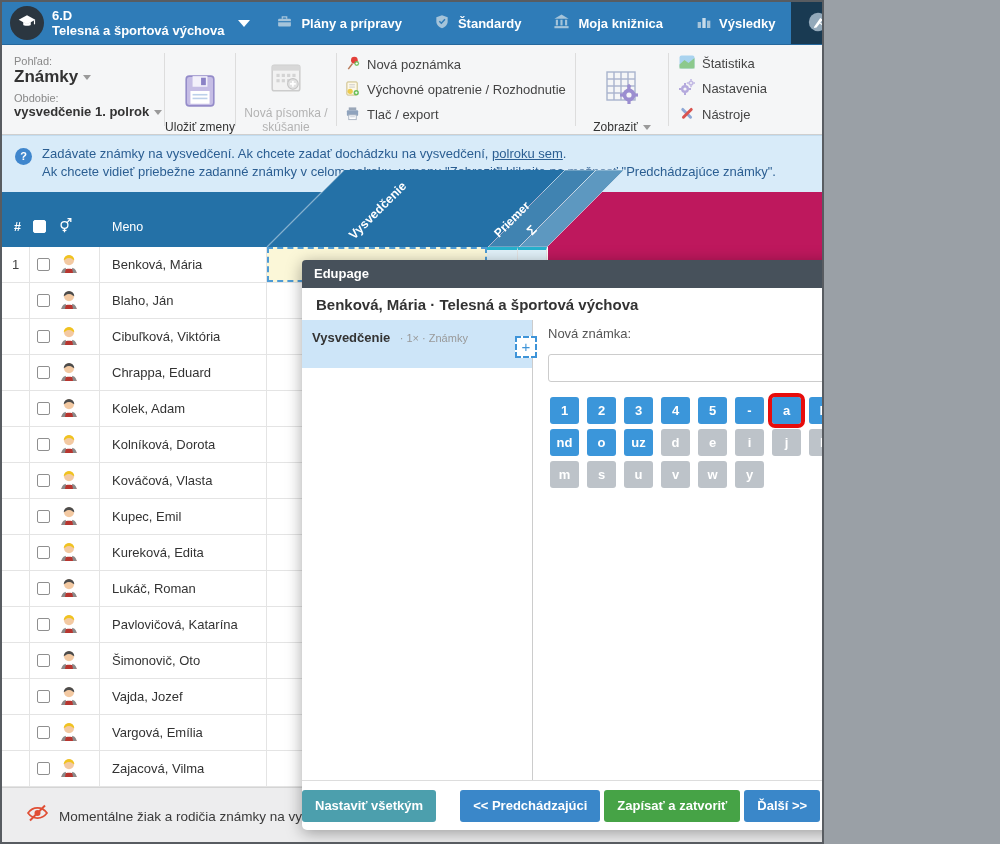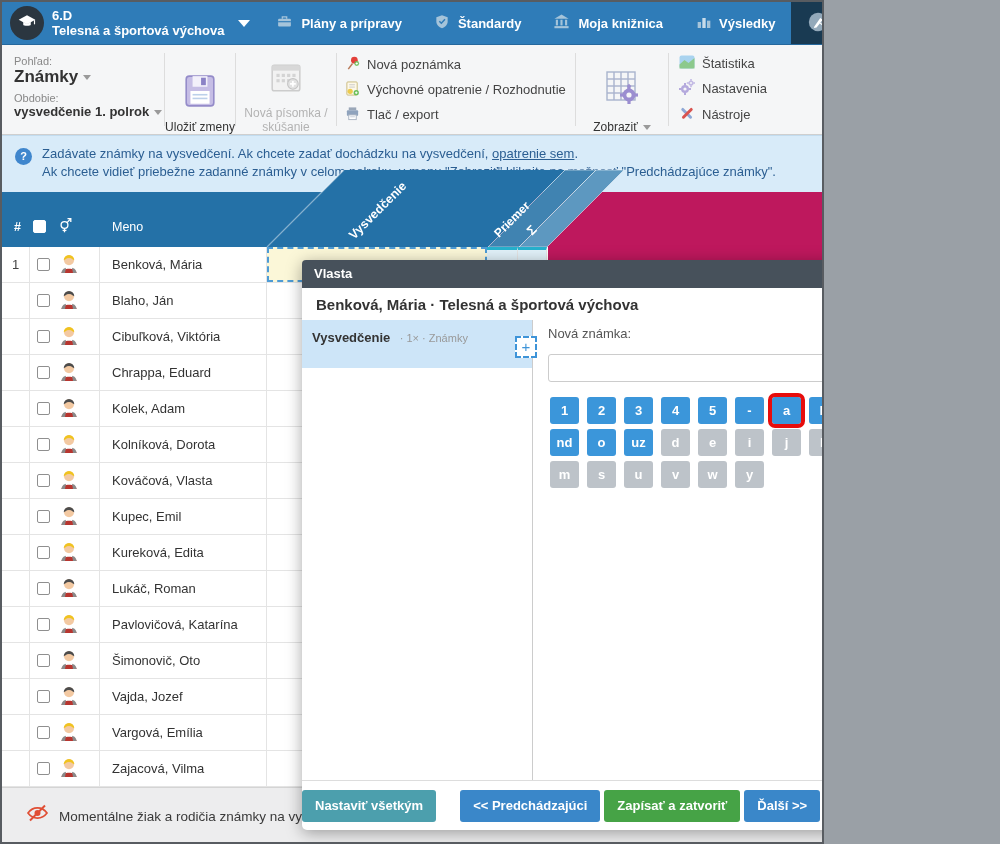--- a/index.html
+++ b/index.html
@@ -369,21 +369,21 @@
         </span>
         <span class="grow">Nástroje</span>
         <span class="sm-arr" style="margin-right:14px"></span>
       </div>
     </div>
   </div>
 
   <div class="infobar">
     <div class="info-ico">?</div>
     <div class="info-text">
-      <div><span>Zadávate známky na vysvedčení. Ak chcete zadať dochádzku na vysvedčení, </span><a>opatrenie sem</a><span>.</span></div>
+      <div><span>Zadávate známky na vysvedčení. Ak chcete zadať dochádzku na vysvedčení, </span><a>polroku sem</a><span>.</span></div>
       <div>Ak chcete vidieť priebežne zadanné známky v celom polroku, v menu "Zobraziť" kliknite na možnosť "Predchádzajúce známky".</div>
     </div>
   </div>
 
   <div class="grid-header">
     <svg width="1000" height="80" viewBox="0 0 1000 80">
       <path d="M0,25 H541 L486,80 H0 Z" fill="#2471a7"></path>
       <path d="M320,25 L342,3 H563 L541,25 Z" fill="#2471a7"></path>
       <line x1="265" y1="80" x2="342" y2="3" stroke="rgba(255,255,255,0.45)" stroke-width="1.2"></line>
       <path d="M486,80 L563,3 H594 L517,80 Z" fill="#4083b1" stroke="rgba(255,255,255,0.5)" stroke-width="1"></path>
@@ -700,21 +700,21 @@
           <path d="M2 10 C7 3.2 16 3.2 21 10 C16 16.8 7 16.8 2 10 Z" fill="none" stroke="#e04f35" stroke-width="1.7"></path>
           <circle cx="11.5" cy="10" r="3" fill="#e04f35"></circle>
           <line x1="4" y1="17.5" x2="19" y2="2.5" stroke="#e04f35" stroke-width="2"></line>
         </svg>
     </span>
     <span class="sb-text">Momentálne žiak a rodičia známky na vysve</span>
   </div>
 
   <div class="modal">
     <div class="m-title">
-      <span class="m-title-txt">Vlasta</span>
+      <span class="m-title-txt">Edupage</span>
       <span class="m-close">×</span>
     </div>
     <div class="m-subtitle">Benková, Mária · Telesná a športová výchova</div>
     <div class="m-leftitem">
       <span class="t">Vysvedčenie</span>
       <span class="meta">· 1× · Známky</span>
     </div>
     <div class="m-leftborder"></div>
     <div class="m-plus">+</div>
     <div class="m-novalbl">Nová známka:</div>

